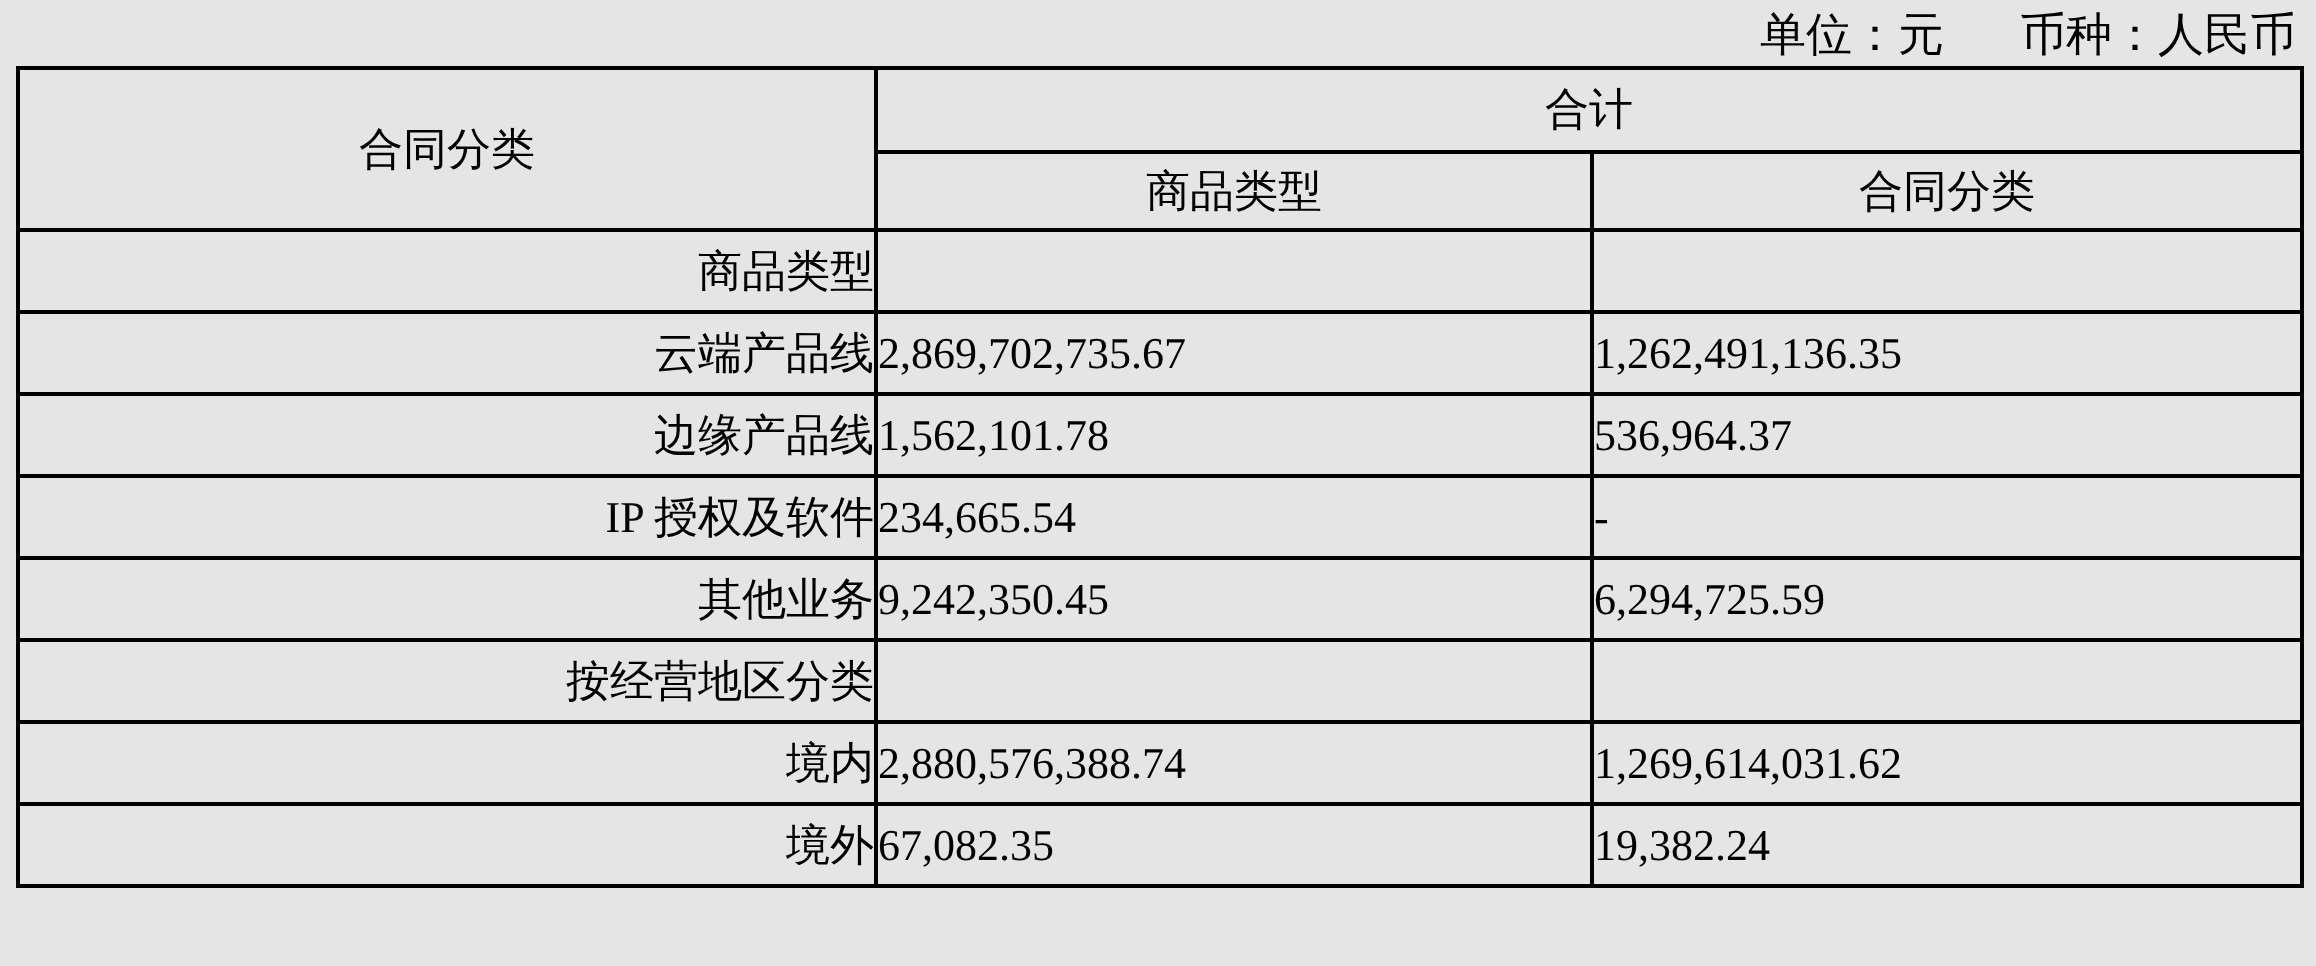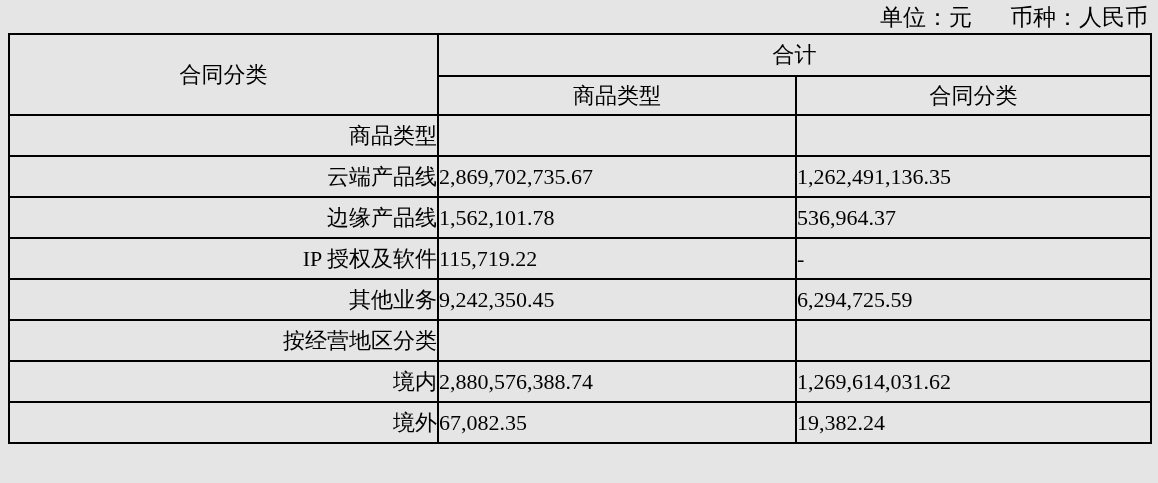--- a/index.html
+++ b/index.html
@@ -106,21 +106,21 @@
           <td class="num">2,869,702,735.67</td>
           <td class="num">1,262,491,136.35</td>
         </tr>
         <tr>
           <td class="label indent">边缘产品线</td>
           <td class="num">1,562,101.78</td>
           <td class="num">536,964.37</td>
         </tr>
         <tr>
           <td class="label indent">IP 授权及软件</td>
-          <td class="num">115,719.22</td>
+          <td class="num">234,665.54</td>
           <td class="num">-</td>
         </tr>
         <tr>
           <td class="label indent">其他业务</td>
           <td class="num">9,242,350.45</td>
           <td class="num">6,294,725.59</td>
         </tr>
         <tr>
           <td class="label">按经营地区分类</td>
           <td class="num"></td>

